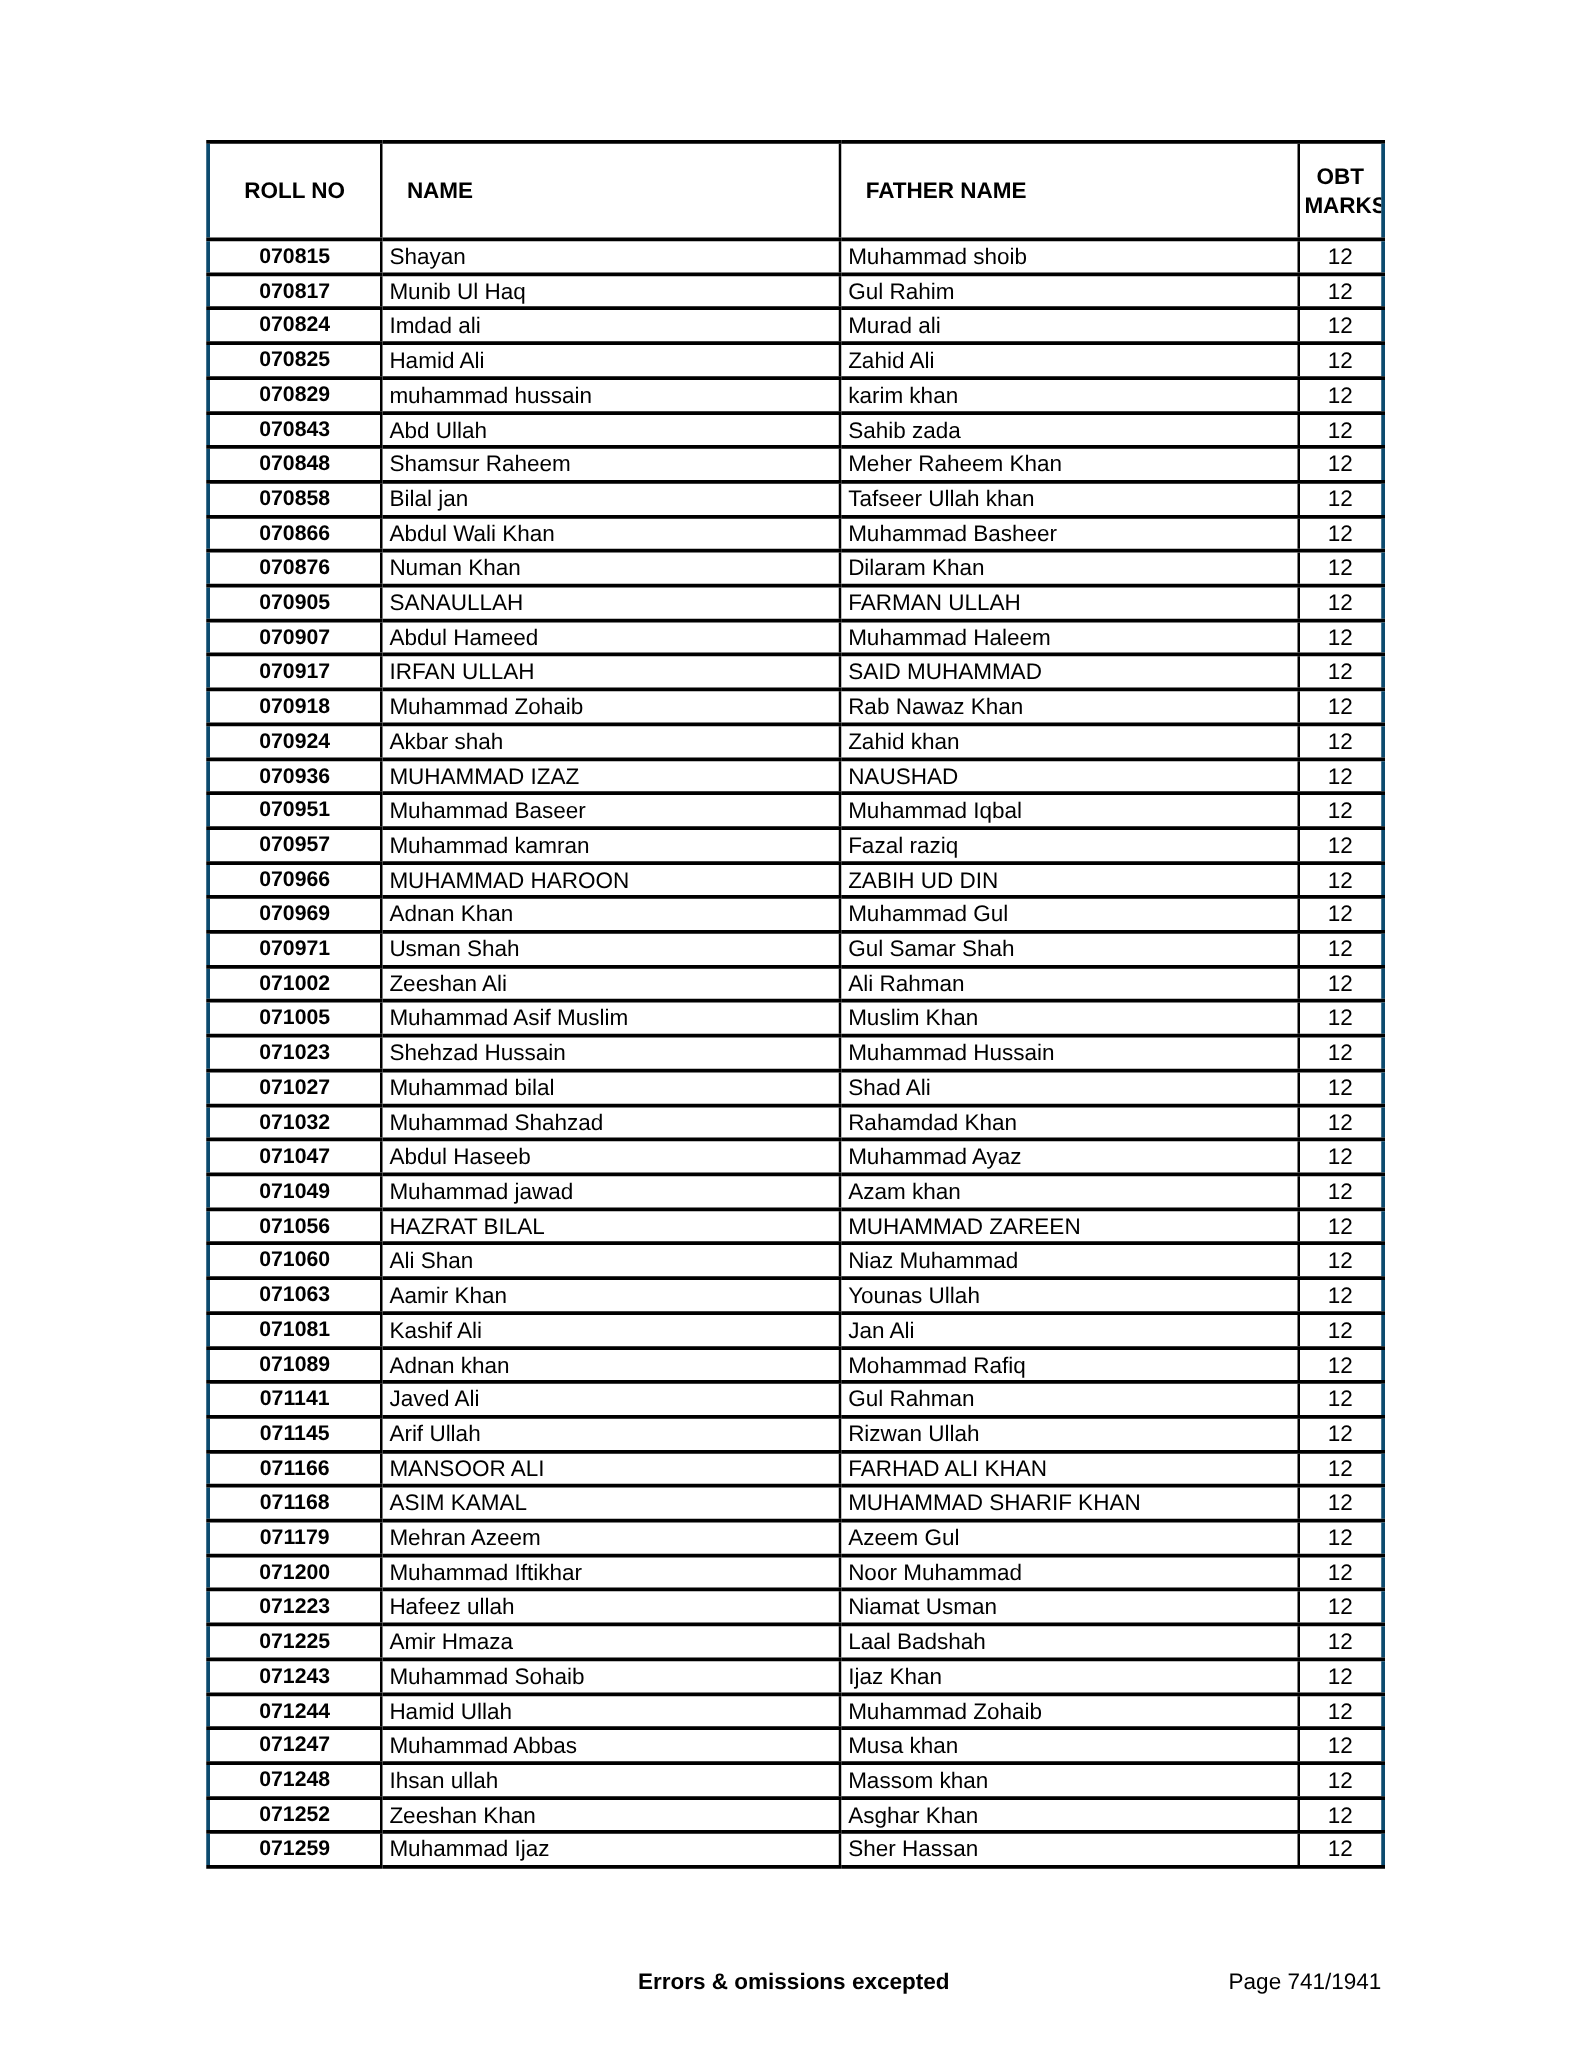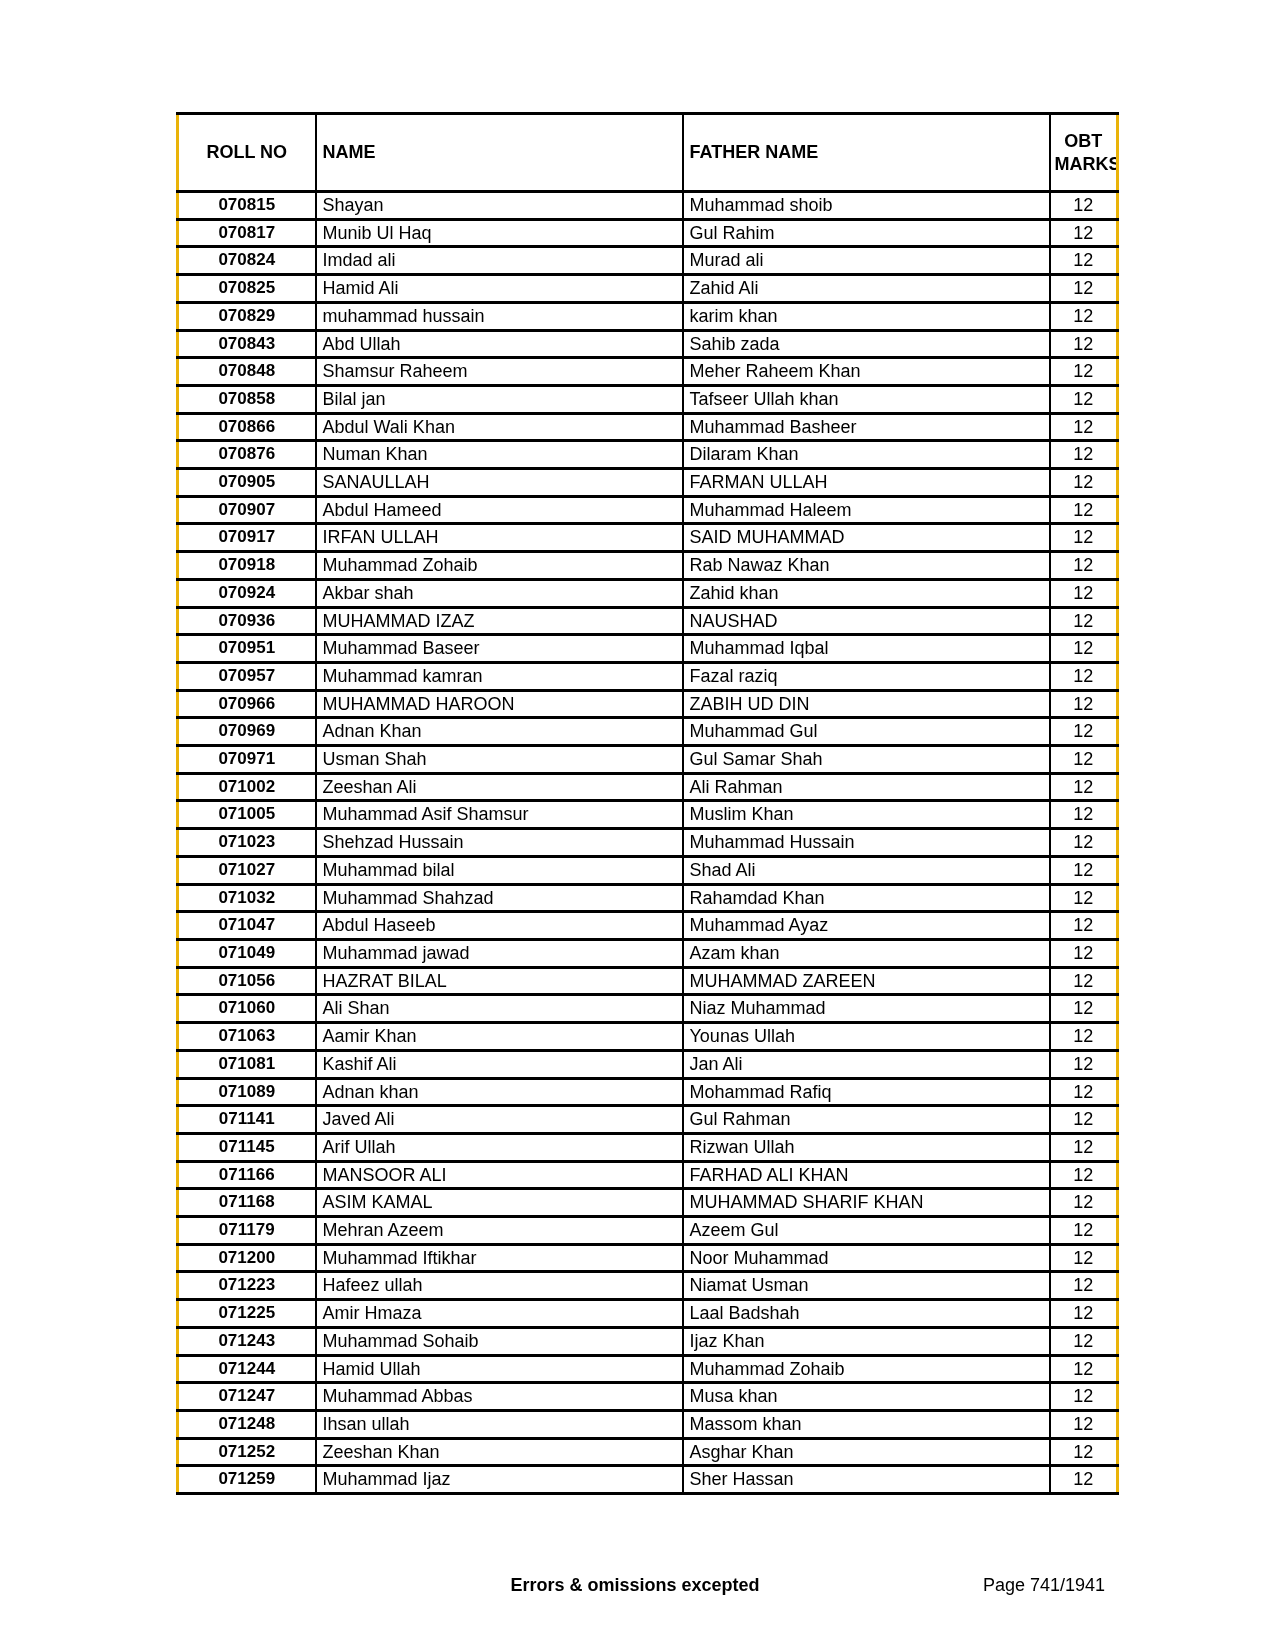--- a/index.html
+++ b/index.html
@@ -11,26 +11,26 @@
     position: relative;
     width: 1275px;
     height: 1650px;
     background: #ffffff;
     font-family: "Liberation Sans", sans-serif;
     color: #000000;
     overflow: hidden;
   }
   table.results {
     position: absolute;
-    left: 176px;
+    left: 165px;
     top: 112px;
     width: 940px;
     border-collapse: collapse;
     table-layout: fixed;
-    border: 3px solid #eab308;
+    border: 3px solid #0c4a6e;
   }
   col.c-roll   { width: 138px; }
   col.c-name   { width: 367px; }
   col.c-father { width: 367px; }
   col.c-marks  { width: 68px; }
   th, td {
     border-left: 2px solid #000000;
     border-right: 2px solid #000000;
     border-top: 3px solid #000000;
     border-bottom: 3px solid #000000;
@@ -39,21 +39,21 @@
     white-space: nowrap;
   }
   thead th {
     height: 75px;
     font-weight: bold;
     font-size: 18px;
     vertical-align: middle;
     background: #ffffff;
   }
   th.h-roll { text-align: center; }
-  th.h-name, th.h-father { text-align: left; padding-left: 6px; }
+  th.h-name, th.h-father { text-align: left; padding-left: 20px; }
   th.h-marks {
     text-align: center;
     white-space: normal;
     line-height: 1.25;
     padding: 0 4px;
   }
   tbody td {
     height: 24.7px;
     font-size: 18px;
     line-height: 24.7px;
@@ -259,21 +259,21 @@
 
     <tr>
       <td class="cell-roll">071002</td>
       <td class="cell-name">Zeeshan Ali</td>
       <td class="cell-father">Ali Rahman</td>
       <td class="cell-marks">12</td>
     </tr>
 
     <tr>
       <td class="cell-roll">071005</td>
-      <td class="cell-name">Muhammad Asif Shamsur</td>
+      <td class="cell-name">Muhammad Asif Muslim</td>
       <td class="cell-father">Muslim Khan</td>
       <td class="cell-marks">12</td>
     </tr>
 
     <tr>
       <td class="cell-roll">071023</td>
       <td class="cell-name">Shehzad Hussain</td>
       <td class="cell-father">Muhammad Hussain</td>
       <td class="cell-marks">12</td>
     </tr>

